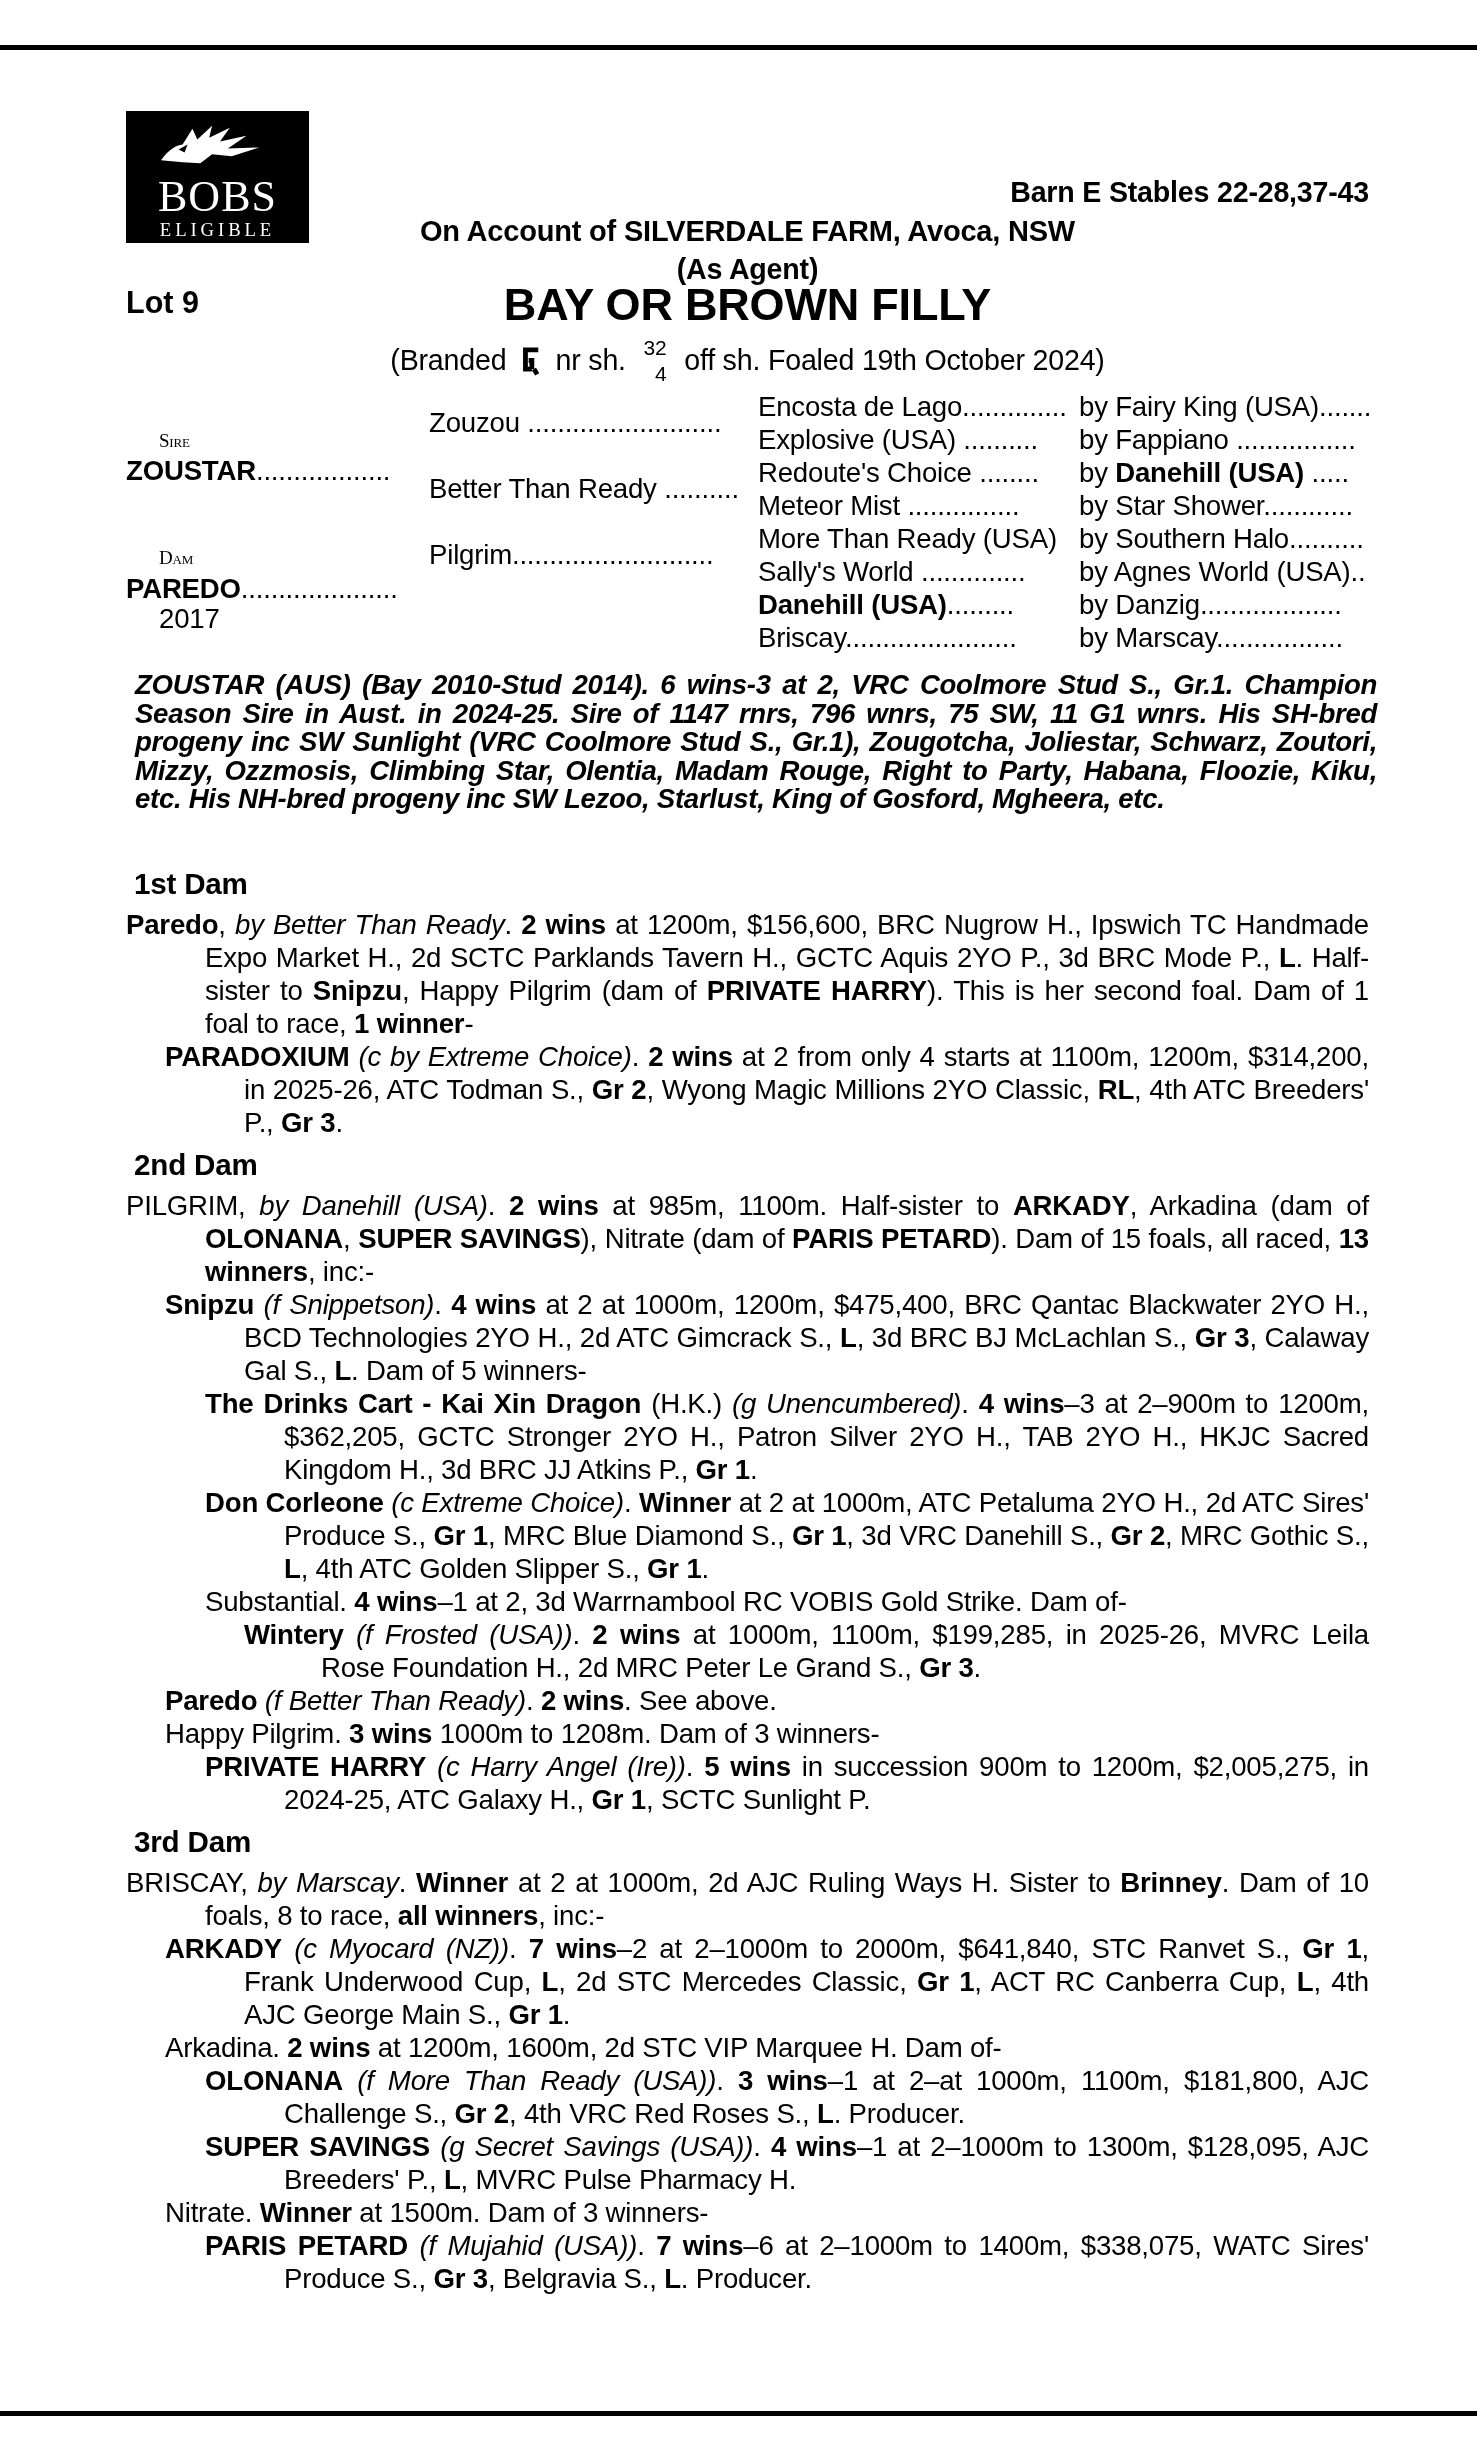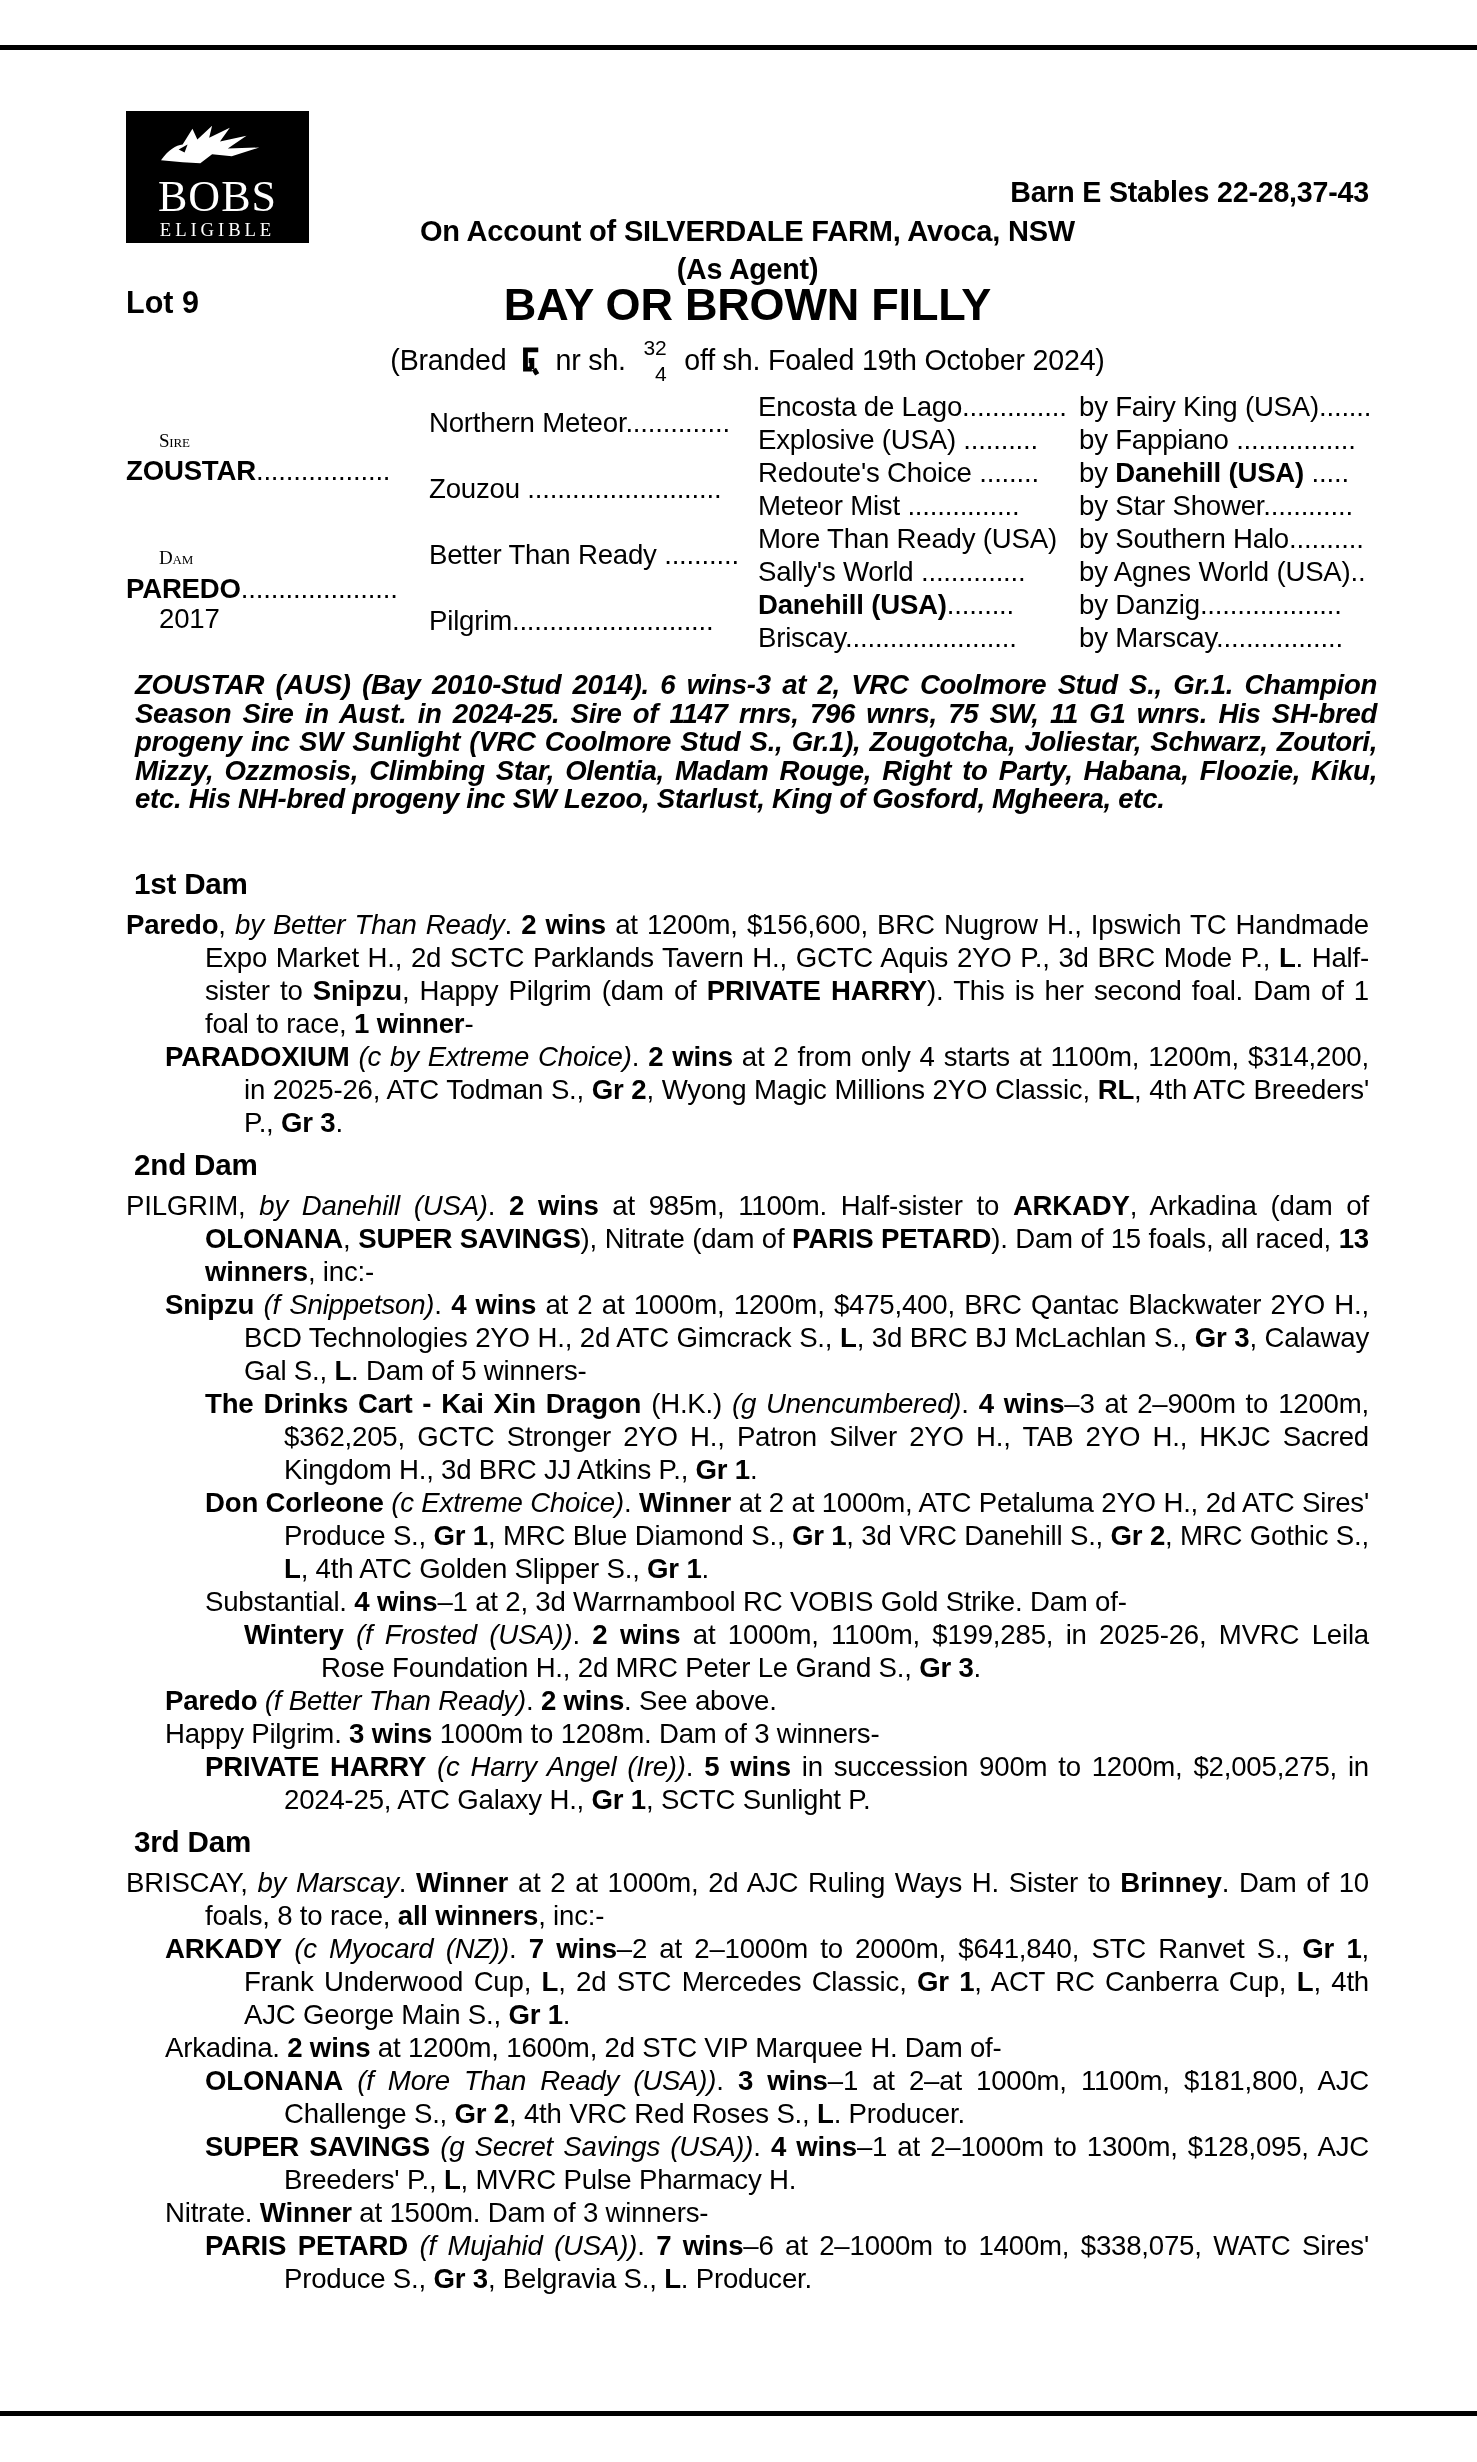--- a/index.html
+++ b/index.html
@@ -108,21 +108,20 @@
       <div class="pslabel">Sire</div>
       <div class="pname"><span class="rb">ZOUSTAR</span><span>..................</span></div>
     </div>
     <div class="pcell dam-cell">
       <div class="pslabel">Dam</div>
       <div class="pname"><span class="rb">PAREDO</span><span>.....................</span></div>
       <div class="pyear">2017</div>
     </div>
   </div>
   <div class="ped-c2">
-    <div class="p2">Northern Meteor..............</div>
     <div class="p2">Zouzou ..........................</div>
     <div class="p2">Better Than Ready ..........</div>
     <div class="p2">Pilgrim...........................</div>
   </div>
   <div class="ped-c3">
     <div class="p3"><span>Encosta de Lago..............</span></div>
     <div class="p3"><span>Explosive (USA) ..........</span></div>
     <div class="p3"><span>Redoute's Choice ........</span></div>
     <div class="p3"><span>Meteor Mist ...............</span></div>
     <div class="p3"><span>More Than Ready (USA)</span></div>

